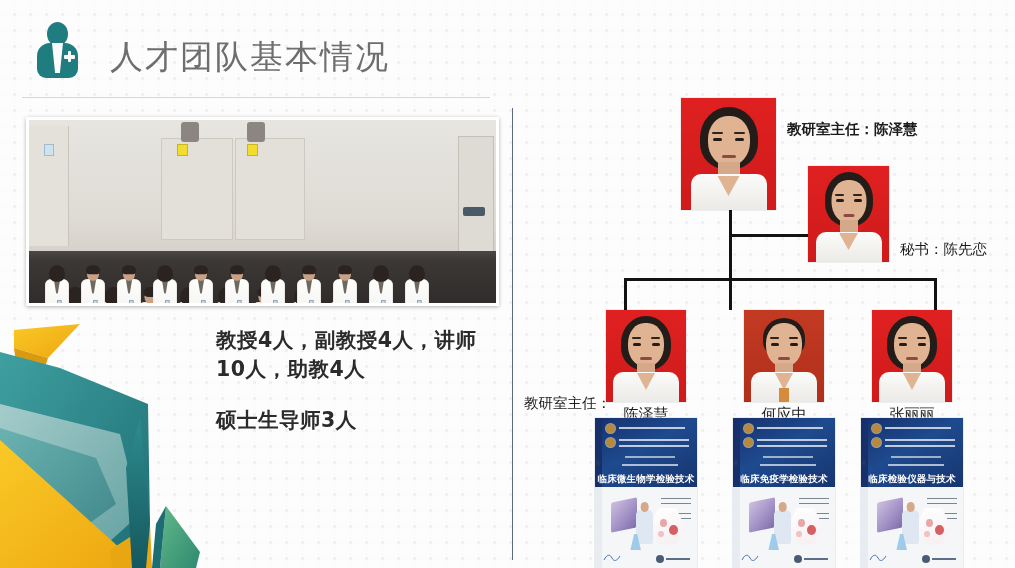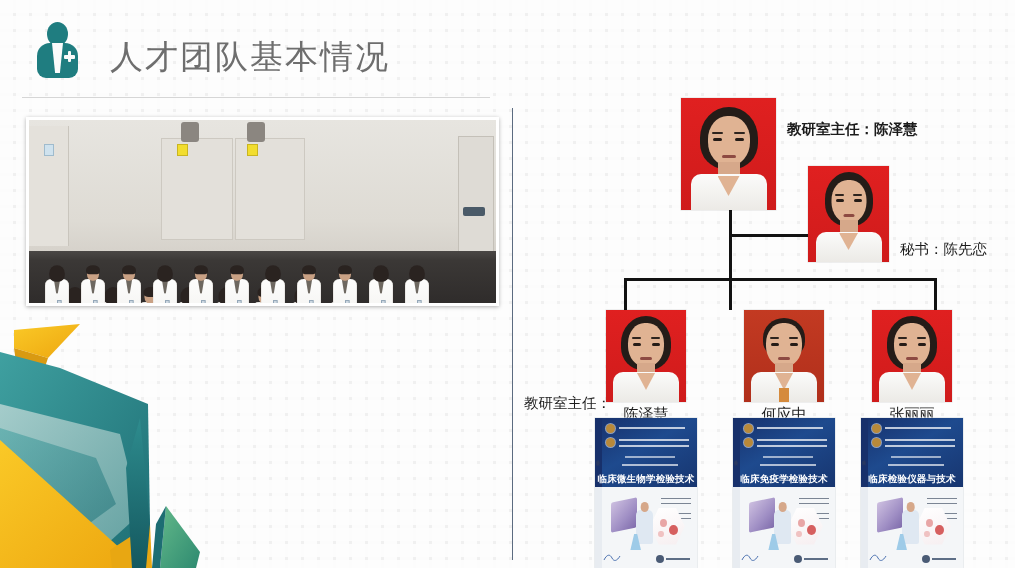--- a/index.html
+++ b/index.html
@@ -482,20 +482,22 @@
           <div class="p-coat"></div>
           <div class="p-neck"></div>
           <div class="p-head"></div>
           <div class="p-hair"></div>
         </div>
       </div>
     <div class="ph-table"></div>
   </div>
 
   <div class="stats">
+    <p>教授4人，副教授4人，讲师10人，助教4人</p>
+    <p>硕士生导师3人</p>
   </div>
 
   <svg class="deco" viewBox="0 0 210 250" preserveAspectRatio="none">
     <defs>
       <linearGradient id="gTeal" x1="0" y1="0" x2="1" y2="1">
         <stop offset="0%" stop-color="#3fa0a0"></stop>
         <stop offset="100%" stop-color="#1d6d73"></stop>
       </linearGradient>
       <linearGradient id="gTealLight" x1="0" y1="0" x2="1" y2="1">
         <stop offset="0%" stop-color="#b7d5d3"></stop>

